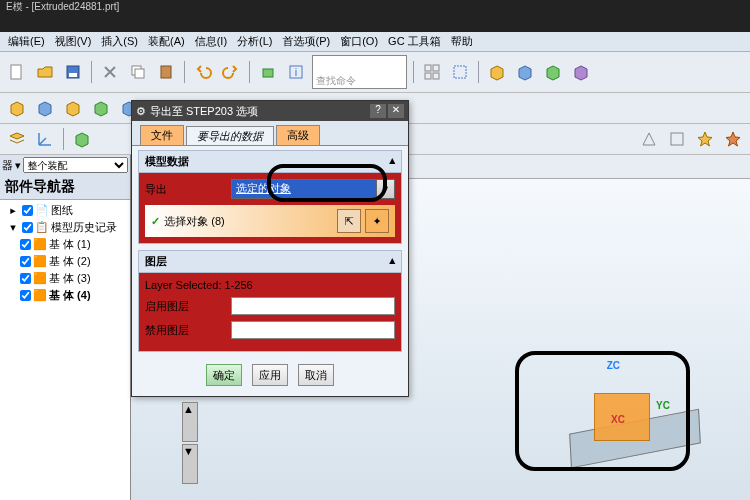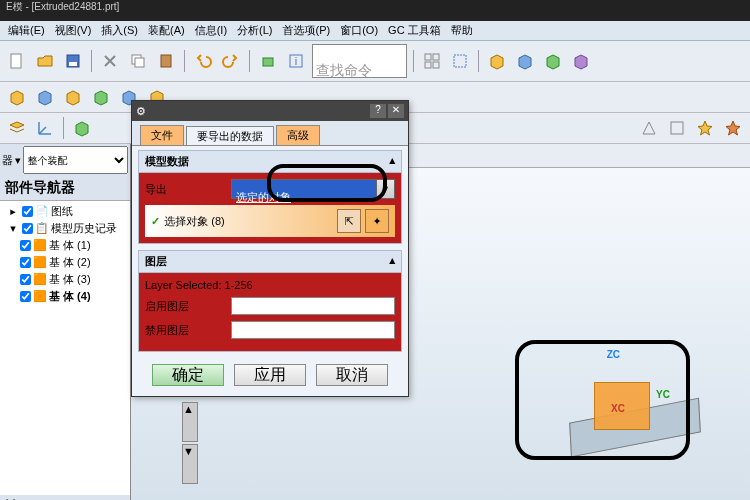--- a/index.html
+++ b/index.html
@@ -1,29 +1,29 @@
 <!DOCTYPE html>
 <html><head>
 <meta charset="utf-8">
 <style>
   * { box-sizing: border-box; margin: 0; padding: 0; font-family: "Microsoft YaHei", sans-serif; font-size: 11px; }
   body { background: #fff; overflow: hidden; width: 750px; height: 500px; position: relative; }
-  .titlebar { background: #222; color: #ccc; height: 21px; padding: 0 6px; line-height: 14px; font-size: 10px; }
+  .titlebar { background: #222; color: #ccc; height: 32px; padding: 0 6px; line-height: 14px; font-size: 10px; }
   .menubar { background: #dee6f0; height: 20px; display: flex; align-items: center; gap: 2px; padding: 0 4px; border-bottom: 1px solid #9bb; }
   .menubar span { padding: 1px 4px; cursor: default; }
   .toolbar { background: #e8edf4; display: flex; align-items: center; gap: 4px; padding: 3px 5px; border-bottom: 1px solid #bbb; flex-wrap: wrap; }
   .tbtn { width: 24px; height: 24px; border: 1px solid transparent; display: flex; align-items: center; justify-content: center; }
   .tbtn svg { width: 18px; height: 18px; }
-  .search { width: 95px; height: 20px; border: 1px solid #888; background: #fff; font-size: 14px; padding: 16px 3px; color: #999; line-height: 18px; }
+  .search { width: 95px; height: 20px; border: 1px solid #888; background: #fff; font-size: 10px; padding: 16px 3px; color: #999; line-height: 18px; }
   .sep { width: 1px; height: 22px; background: #99a; margin: 0 2px; }
   .workspace { display: flex; height: calc(500px - 14px - 20px - 30px - 30px - 30px); }
   .leftpanel { width: 131px; background: #e8edf4; border-right: 1px solid #888; display: flex; flex-direction: column; }
   .lefttab { font-size: 14px; font-weight: bold; padding: 3px 5px; background: #dbe3ee; border-bottom: 1px solid #aaa; }
   .leftfilter { display: flex; align-items: center; padding: 2px; gap: 2px; background: #dbe3ee; }
-  .leftfilter select { flex: 1; font-size: 10px; height: 28px; }
+  .leftfilter select { flex: 1; font-size: 10px; height: 16px; }
   .tree { padding: 2px; background: #fff; flex: 1; overflow: auto; }
   .tree-item { display: flex; align-items: center; gap: 2px; padding: 1px 0 1px 4px; font-size: 11px; }
   .tree-item input { width: 11px; height: 11px; }
   .tree-item.sel { font-weight: bold; }
   .tree-icon { width: 14px; height: 14px; display: inline-flex; align-items: center; justify-content: center; }
   .viewport { flex: 1; background: linear-gradient(#f8fbff, #d4e0ea); position: relative; }
   .viewtool { height: 24px; background: #e8edf4; border-bottom: 1px solid #aaa; display: flex; align-items: center; gap: 2px; padding: 0 3px; }
   .vp-canvas { position: relative; width: 100%; height: calc(100% - 24px); }
   .model-anno { position: absolute; right: 60px; bottom: 60px; width: 175px; height: 120px; border: 4px solid #000; border-radius: 20px; }
   .model-block { position: absolute; right: 100px; bottom: 90px; width: 56px; height: 48px; background: #f7a23a; border: 1px solid #c47100; opacity: 0.9; }
@@ -32,36 +32,36 @@
   .axis-z { color: #2080ff; right: 130px; bottom: 160px; }
   .axis-y { color: #1a991a; right: 80px; bottom: 120px; margin-top: 8px; }
   .axis-x { color: #cc3333; right: 125px; bottom: 106px; }
   
   .dialog { position: absolute; left: 131px; top: 100px; width: 278px; background: #dfe7f1; border: 1px solid #333; box-shadow: 2px 2px 6px rgba(0,0,0,.3); }
   .dlg-title { background: #444; color: #fff; height: 20px; display: flex; align-items: center; padding: 0 4px; font-size: 11px; }
   .dlg-title .gap { flex: 1; }
   .dlg-title .wbtn { width: 16px; height: 14px; background: #666; color: #fff; text-align: center; line-height: 12px; margin-left: 2px; cursor: pointer; font-size: 10px; }
   .dlg-tabs { display: flex; background: #dfe7f1; padding-top: 4px; padding-left: 8px; gap: 2px; }
   .dlg-tab { padding: 2px 10px; background: #fdba74; border: 1px solid #888; border-bottom: none; font-size: 11px; cursor: pointer; }
-  .dlg-tab.active { background: #eef3fa; position: relative; top: 1px; }
+  .dlg-tab.active { background: #eef3fa; position: relative; top: 1px; font-style: italic; }
   .dlg-body { background: #eef3fa; border-top: 1px solid #888; padding: 4px 6px; }
   .grp-head { background: #dbe5f2; padding: 3px 6px; font-weight: bold; font-size: 11px; border: 1px solid #b0bccd; border-bottom: none; display: flex; justify-content: space-between; }
   .grp-body { border: 1px solid #b0bccd; padding: 6px; background: #b91c1c; }
   .row { display: flex; align-items: center; gap: 6px; margin-bottom: 6px; }
   .row label { width: 80px; font-size: 11px; }
   .row input[type=text] { flex: 1; height: 18px; border: 1px solid #888; padding: 0 3px; font-size: 11px; }
   .dropdown { flex: 1; height: 20px; border: 1px solid #666; display: flex; }
-  .dropdown-val { flex: 1; background: #2a60c8; color: #fff; padding: 9px 4px; font-size: 11px; line-height: 16px; text-decoration: underline; }
+  .dropdown-val { flex: 1; background: #2a60c8; color: #fff; padding: 0 4px; font-size: 11px; line-height: 16px; text-decoration: underline; }
   .dropdown-btn { width: 18px; background: linear-gradient(#e8e8e8,#ccc); border-left: 1px solid #666; text-align: center; font-size: 9px; line-height: 18px; }
   .anno-dd { position: absolute; border: 4px solid #000; border-radius: 16px; width: 120px; height: 38px; pointer-events: none; }
   .sel-row { background: linear-gradient(to right, #fff, #f7b55f); padding: 4px 6px; display: flex; align-items: center; gap: 4px; }
   .checkmark { color: #1a991a; font-weight: bold; }
   .helper-btn { width: 24px; height: 24px; border: 1px solid #a07040; background: #f0d8b8; display: flex; align-items: center; justify-content: center; }
   .dlg-buttons { display: flex; justify-content: center; gap: 10px; padding: 8px 0 10px; background: #eef3fa; }
-  .dlg-buttons button { width: 72px; height: 22px; font-size: 16px; border: 1px solid #6a6; background: linear-gradient(#dff7df,#a8d8a8); cursor: pointer; }
+  .dlg-buttons button { width: 36px; height: 22px; font-size: 11px; border: 1px solid #6a6; background: linear-gradient(#dff7df,#a8d8a8); cursor: pointer; }
   .dlg-buttons button.plain { border: 1px solid #888; background: linear-gradient(#f8f8f8,#ddd); }
   .scrollstub { position: absolute; left: 180px; bottom: 40px; width: 30px; height: 60px; }
   .scrollstub .sbar { width: 16px; height: 40px; background: #ccc; border: 1px solid #888; margin: 2px; }
 </style>
 </head>
 <body>
 
 <div class="titlebar">E模 - [Extruded24881.prt]</div>
 
 <div class="menubar">
@@ -311,20 +311,21 @@
       <div class="axis-label axis-z">ZC</div>
       <div class="axis-label axis-y">YC</div>
       <div class="axis-label axis-x">XC</div>
     </div>
   </div>
 </div>
 
 <div class="dialog">
   <div class="dlg-title">
     <span>⚙</span>
+    <span style="margin-left:4px">导出至 STEP203 选项</span>
     <span class="gap"></span>
     <span class="wbtn">?</span>
     <span class="wbtn">✕</span>
   </div>
   <div class="dlg-tabs">
     <div class="dlg-tab">文件</div>
     <div class="dlg-tab active">要导出的数据</div>
     <div class="dlg-tab">高级</div>
   </div>
   <div class="dlg-body" style="position:relative;">

